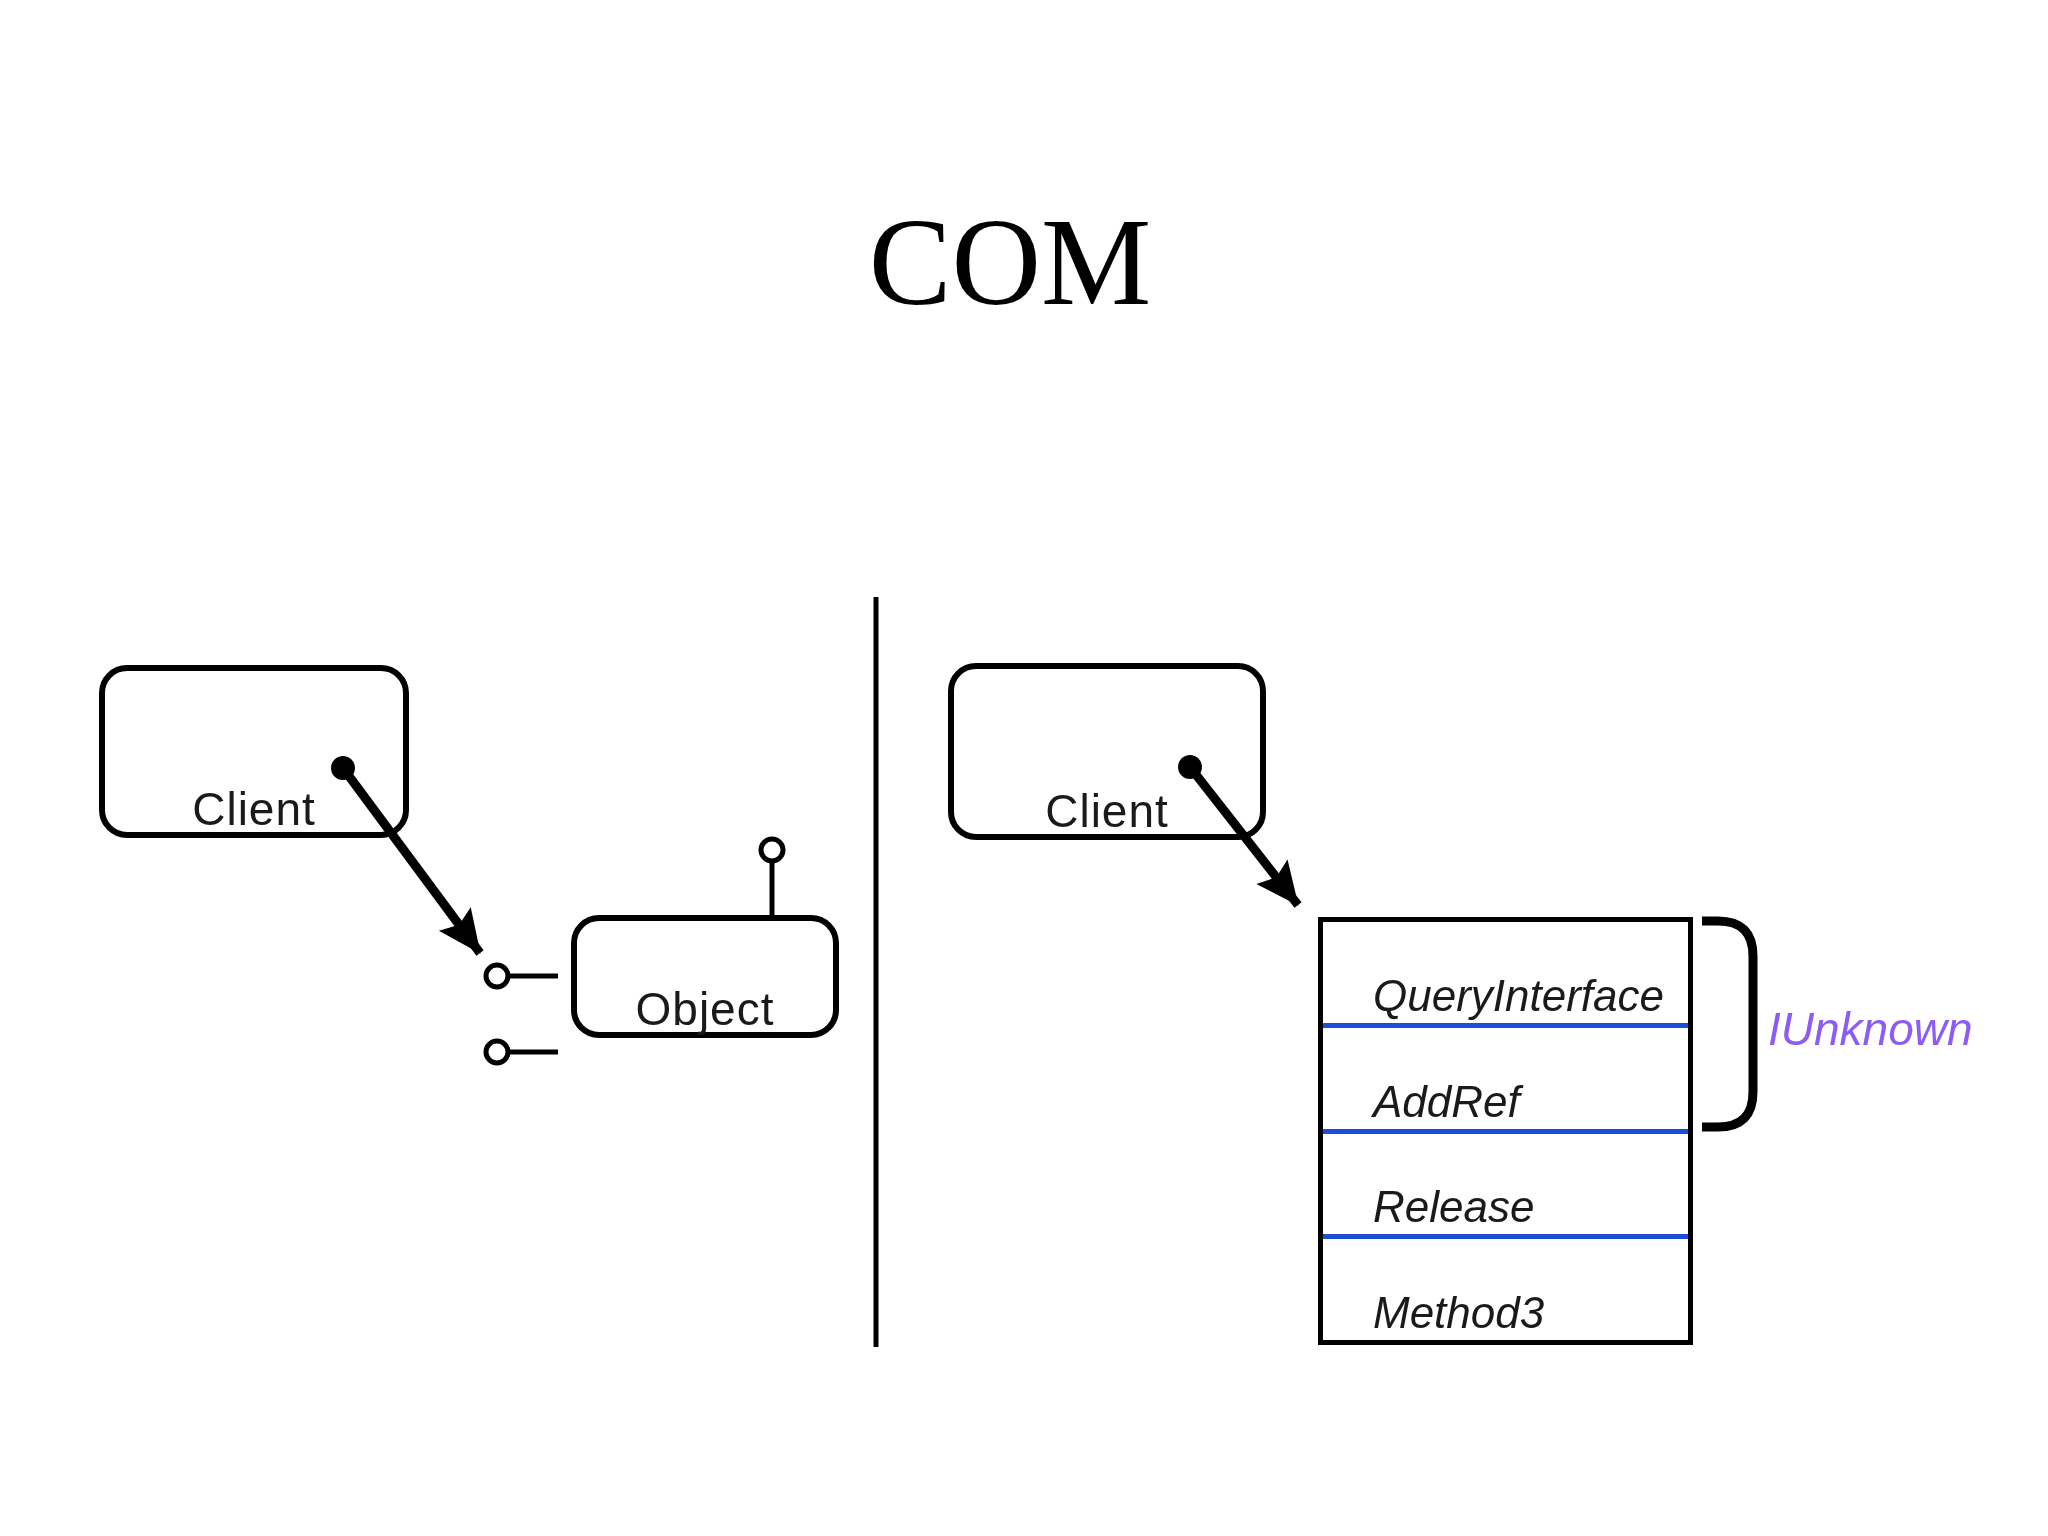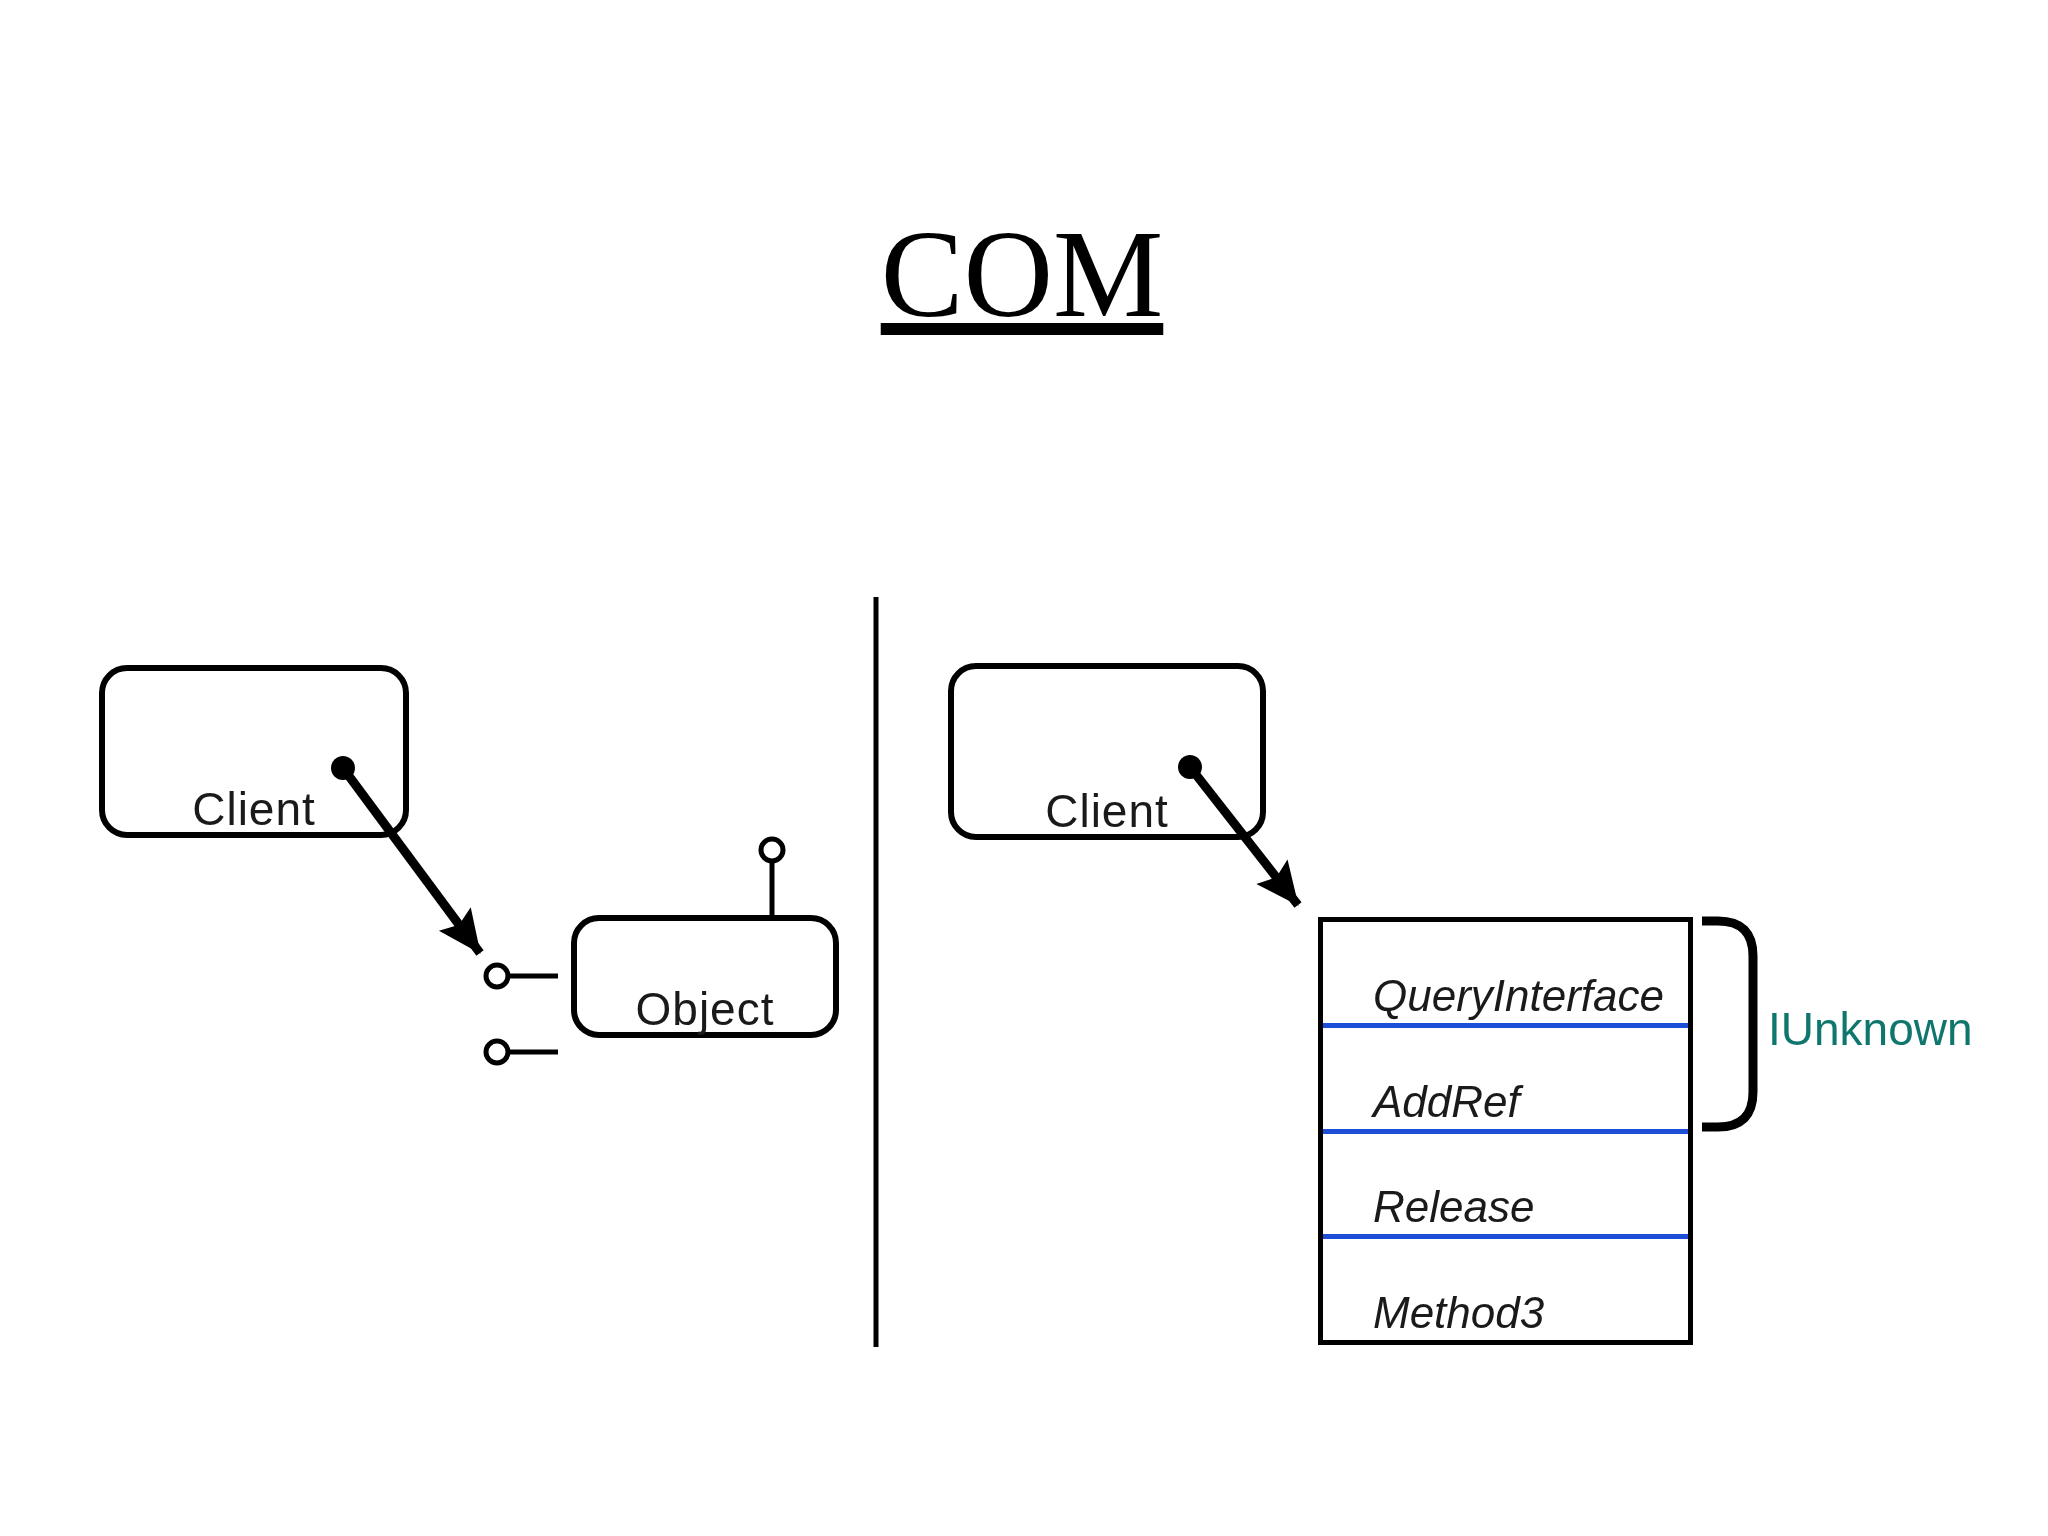--- a/index.html
+++ b/index.html
@@ -14,28 +14,27 @@
     background: #ffffff;
     overflow: hidden;
     font-family: "Liberation Sans", sans-serif;
     color: #000000;
   }
   .title {
     position: absolute;
     left: 0;
     top: 198px;
     width: 2020px;
-    margin: 12px;
+    margin: 0;
     text-align: center;
     font-family: "Liberation Serif", serif;
     font-weight: 400;
     font-size: 124px;
     line-height: 130px;
     color: #000000;
-    text-decoration: underline;
   }
   .box {
     position: absolute;
     box-sizing: border-box;
     border: 6px solid #000000;
     border-radius: 28px;
     background: transparent;
     display: flex;
     align-items: flex-end;
     justify-content: center;
@@ -78,23 +77,24 @@
     font-size: 44px;
     line-height: 1;
     color: #1a1a1a;
     white-space: nowrap;
     margin-left: 22px;
   }
   .iunknown {
     position: absolute;
     left: 1768px;
     top: 1004px;
+    font-style: italic;
     font-size: 46px;
     line-height: 1.1;
-    color: #0f766e;
+    color: #8b5cf6;
   }
   .overlay {
     position: absolute;
     left: 0;
     top: 0;
     width: 2048px;
     height: 1536px;
     pointer-events: none;
   }
 </style>

